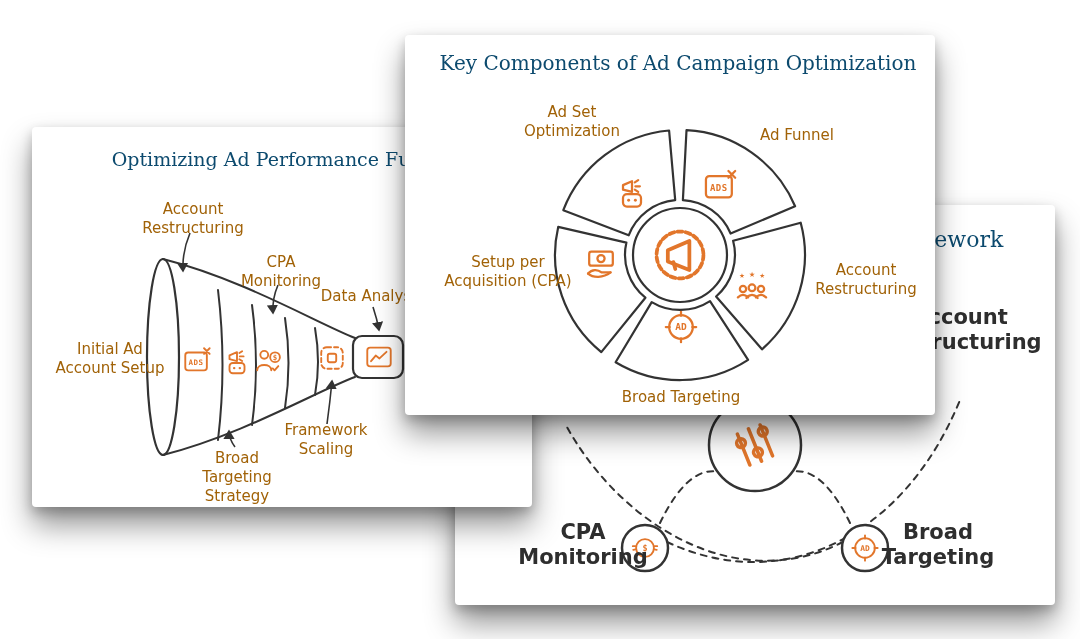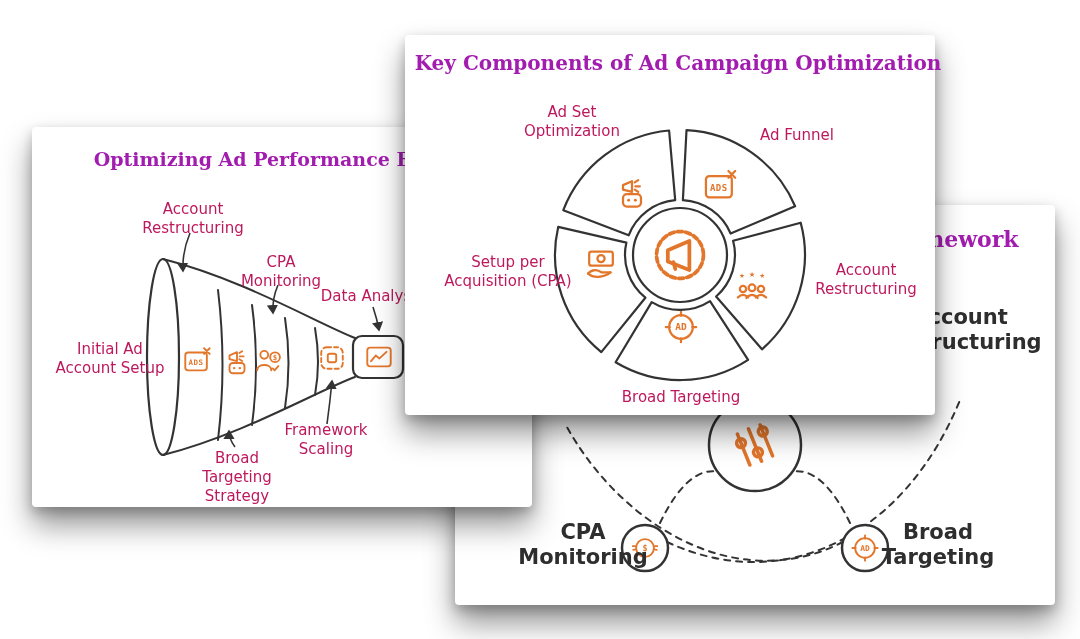--- a/index.html
+++ b/index.html
@@ -4,28 +4,28 @@
 <style>
   html,body{margin:0;padding:0;background:#ffffff;}
   .canvas{position:relative;width:1080px;height:639px;overflow:hidden;
           font-family:"DejaVu Sans",sans-serif;}
   .card{position:absolute;background:#fff;border-radius:4px;
         box-shadow:0 18px 30px rgba(0,0,0,.42), 0 5px 12px rgba(0,0,0,.22);}
   .card svg.diagram{position:absolute;left:0;top:0;}
   .funnel{left:32px;top:127px;width:500px;height:380px;z-index:2;}
   .wheel{left:405px;top:35px;width:530px;height:380px;z-index:3;}
   .network{left:455px;top:205px;width:600px;height:400px;z-index:1;}
-  .title{position:absolute;margin:0;color:#a21caf;white-space:nowrap;
-         font-family:"DejaVu Serif",serif;font-weight:bold;
+  .title{position:absolute;margin:0;color:#0c4a6e;white-space:nowrap;
+         font-family:"DejaVu Serif",serif;font-weight:normal;
          transform:translate(-50%,-50%);}
   .funnel .title{left:250px;top:32px;font-size:19px;}
   .wheel .title{left:273px;top:28px;font-size:20px;}
   .network .title{left:390px;top:34px;font-size:22px;}
   .lbl{position:absolute;transform:translate(-50%,-50%);white-space:pre-line;
-       text-align:center;color:#be185d;font-size:15px;line-height:1.25;}
+       text-align:center;color:#a16207;font-size:15px;line-height:1.25;}
   .net-lbl{font-size:21px;font-weight:bold;line-height:1.18;color:#2e2e2e;}
   
   .ink{stroke:#333;fill:none;stroke-width:2;stroke-linecap:round;stroke-linejoin:round;}
   .ink-fill{stroke:#333;fill:#fff;stroke-width:2.2;stroke-linecap:round;stroke-linejoin:round;}
   .dash{stroke:#333;fill:none;stroke-width:2;stroke-dasharray:6 6;stroke-linecap:round;}
   .arrow{stroke:#333;fill:none;stroke-width:1.6;}
   .ic{stroke:#e2762b;fill:none;stroke-width:2;stroke-linecap:round;stroke-linejoin:round;}
   .ic-dot{fill:#e2762b;stroke:none;}
   .itext{fill:#e2762b;stroke:none;font-family:"DejaVu Sans Mono",monospace;
          font-weight:bold;text-anchor:middle;}

